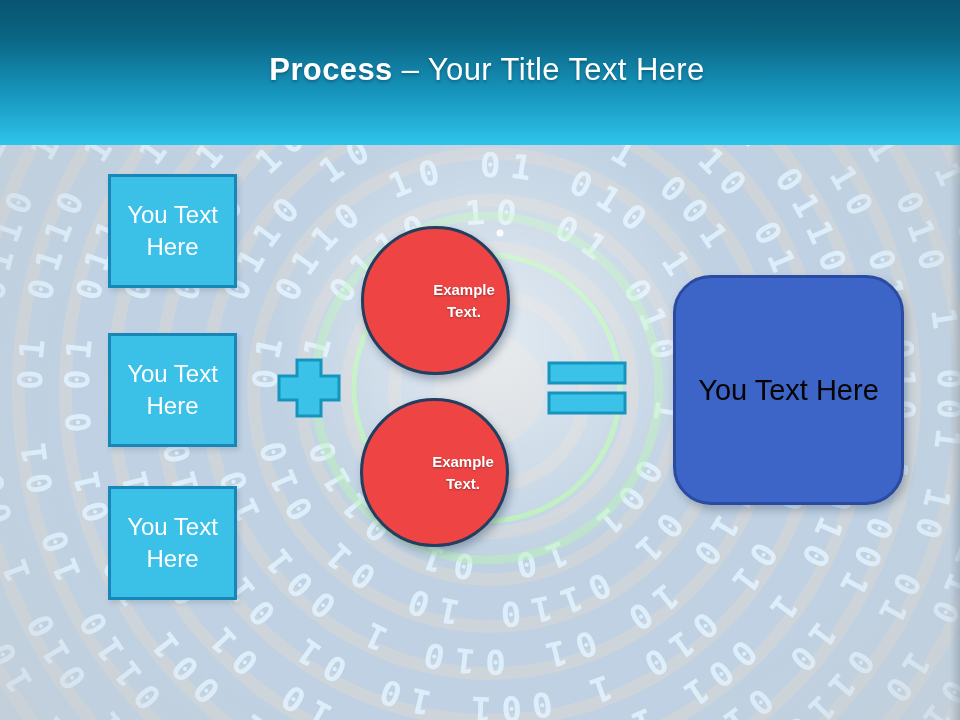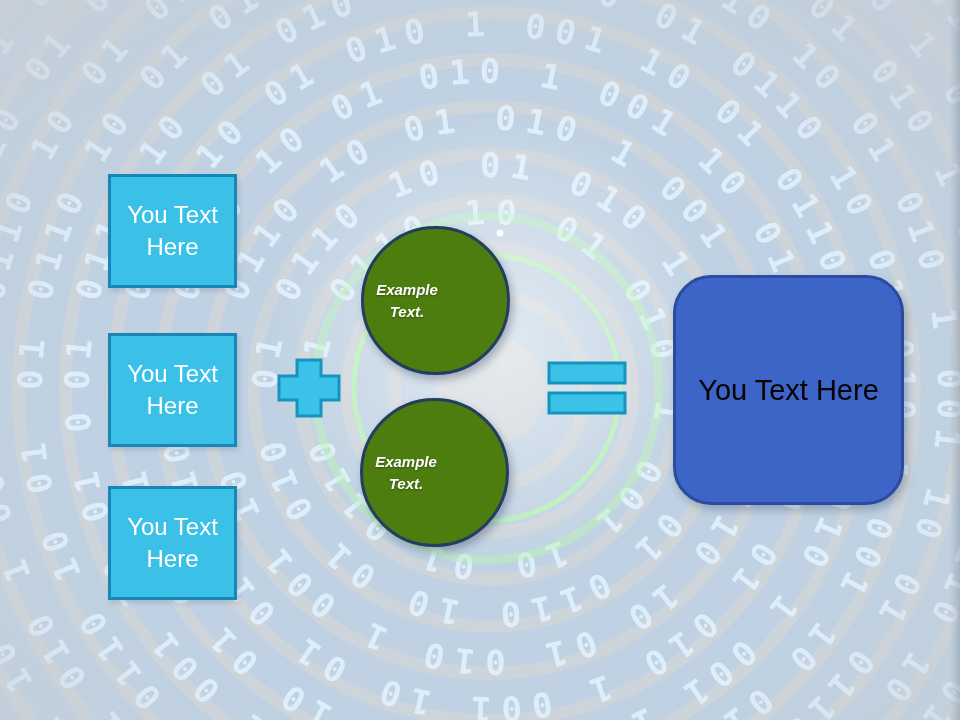--- a/index.html
+++ b/index.html
@@ -43,23 +43,23 @@
   }
   .input-box .lbl{display:block;width:100px;}
   .box-1{top:174px;} .box-2{top:333px;} .box-3{top:486px;}
   
   .op{position:absolute;z-index:5;}
   .op-plus{left:277px;top:358px;}
   .op-equals{left:547px;top:360px;}
   
   .proc-circle{
     position:absolute;width:149px;height:149px;border-radius:50%;box-sizing:border-box;
-    background:#4d7c0f;border:3px solid #233e5e;z-index:5;
-    display:flex;align-items:center;justify-content:flex-start;text-align:center;
-    color:#ffffff;font-size:15px;line-height:22px;font-weight:bold;font-style:italic;
+    background:#ef4444;border:3px solid #233e5e;z-index:5;
+    display:flex;align-items:center;justify-content:flex-end;text-align:center;
+    color:#ffffff;font-size:15px;line-height:22px;font-weight:bold;
     box-shadow:3px 5px 9px rgba(35,55,85,0.35);
     text-shadow:0 1px 2px rgba(0,0,0,0.35);
   }
   .proc-circle .lbl{display:block;width:86px;}
   .circle-1{left:361px;top:226px;}
   .circle-2{left:360px;top:398px;}
   
   .result-box{
     position:absolute;left:673px;top:275px;width:231px;height:230px;box-sizing:border-box;
     background:#3d64c7;border:3px solid #2a4b9f;border-radius:38px;z-index:5;
@@ -115,20 +115,25 @@
       <circle cx="490" cy="390" r="734" fill="none" stroke="rgba(172,206,238,0.42)" stroke-width="34"></circle>
       <path d="M -244 390 a 734 734 0 1 1 1468 0 a 734 734 0 1 1 -1468 0" id="ring14" fill="none"></path>
       <text font-size="34" font-weight="bold" fill="rgba(222,239,252,0.95)" letter-spacing="9" font-family="&quot;DejaVu Sans Mono&quot;, monospace"><textPath href="#ring14" xlink:href="#ring14">01 0110 10 01 010 1 001 10 01 0110 10 01 010 1 001 10 01 0110 10 01 010 1 001 10 01 0110 10 01 010 1 001 10 01 0110 10 01 010 1 001 10 01 0110 10 01 010 1 001 10 01 0110 10 01 0</textPath></text>
       <circle cx="487" cy="388" r="172" fill="none" stroke="rgba(181,243,177,0.45)" stroke-width="9"></circle>
       <circle cx="487" cy="388" r="133" fill="none" stroke="rgba(181,243,177,0.85)" stroke-width="5"></circle>
       <circle cx="500" cy="233" r="3.5" fill="rgba(255,255,255,0.9)"></circle>
     </svg>
   <div class="bg-overlay"></div>
   <div class="edge-right"></div>
 
+  <div class="header">
+    <div class="title">
+      <span class="t-bold">Process</span><span class="t-rest">– Your Title Text Here</span>
+    </div>
+  </div>
 
   <div class="input-box box-1">
     <span class="lbl">You Text Here</span>
   </div>
   <div class="input-box box-2">
     <span class="lbl">You Text Here</span>
   </div>
   <div class="input-box box-3">
     <span class="lbl">You Text Here</span>
   </div>

